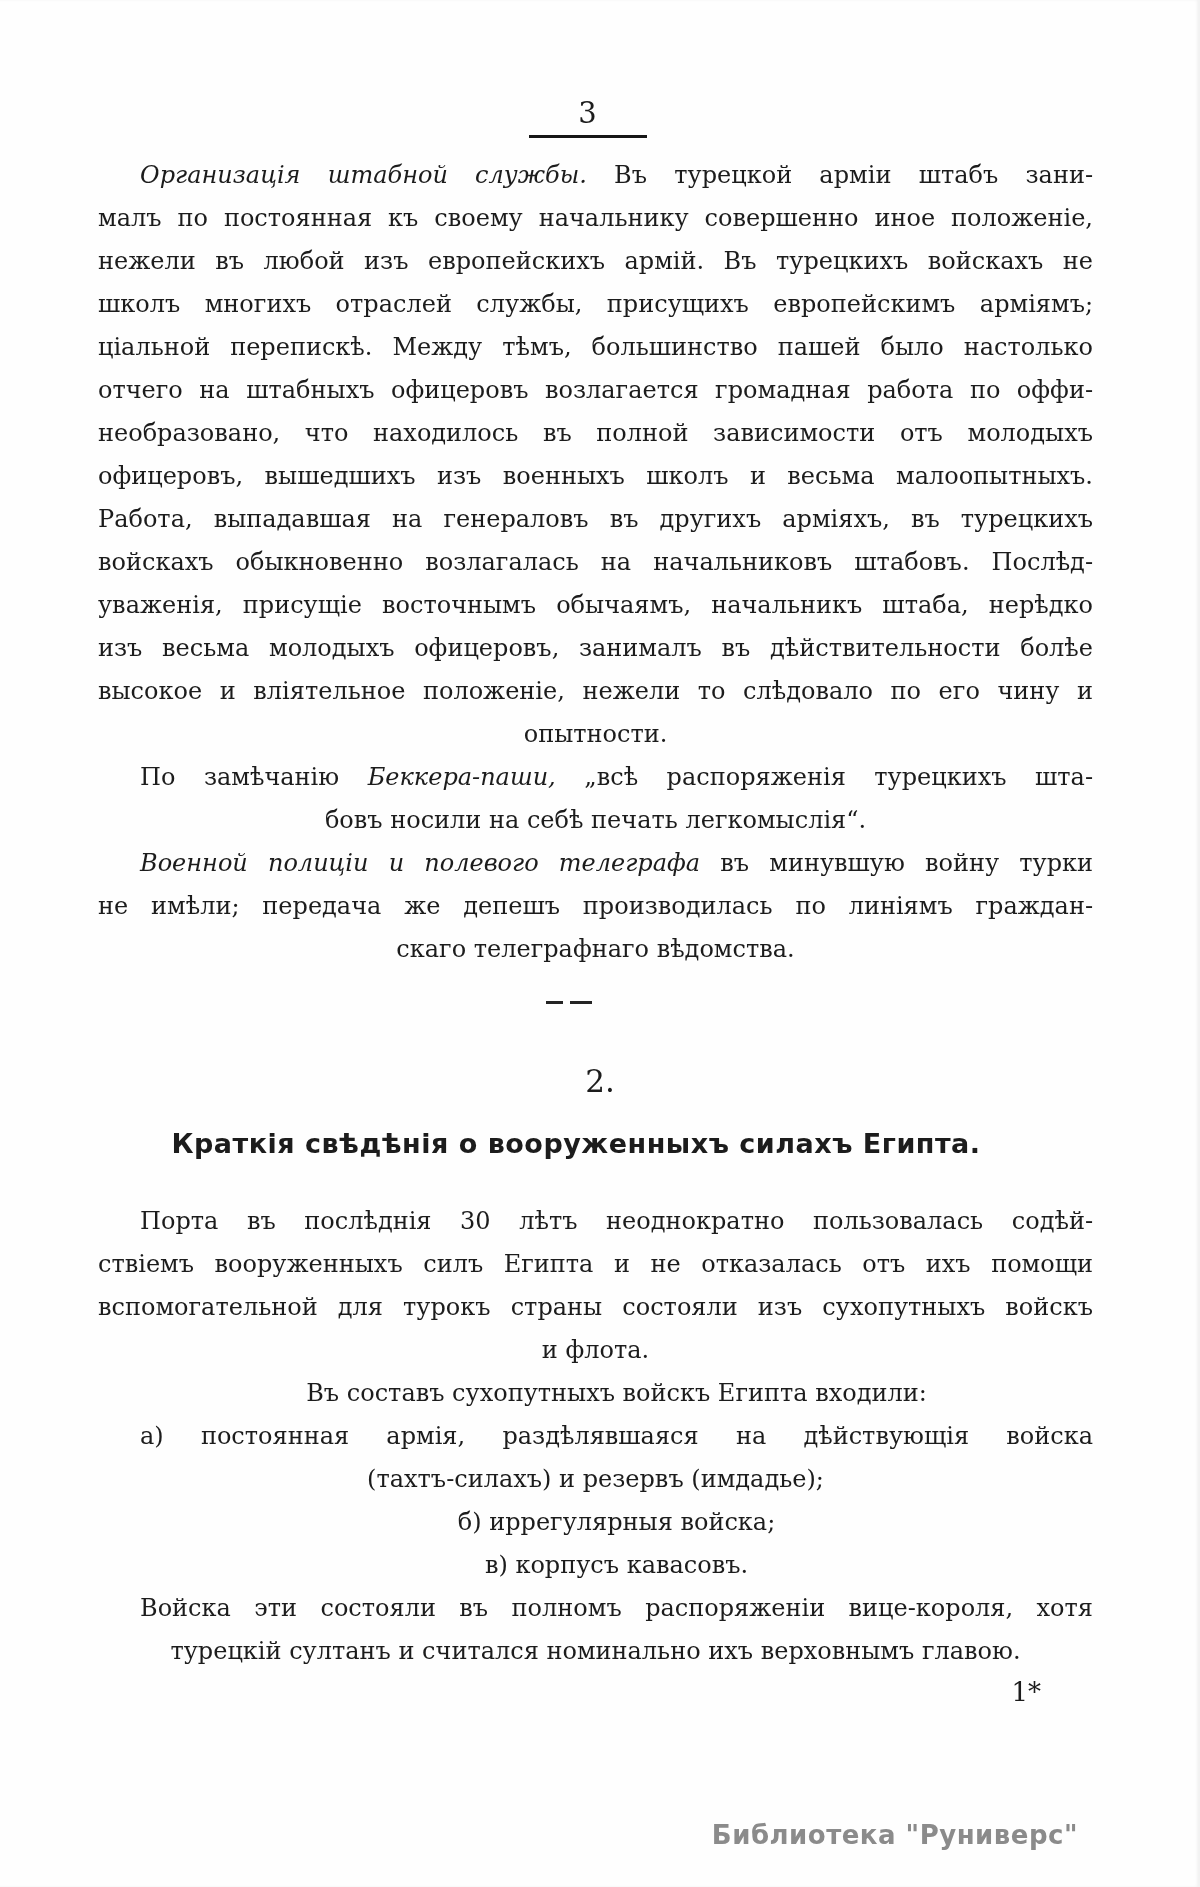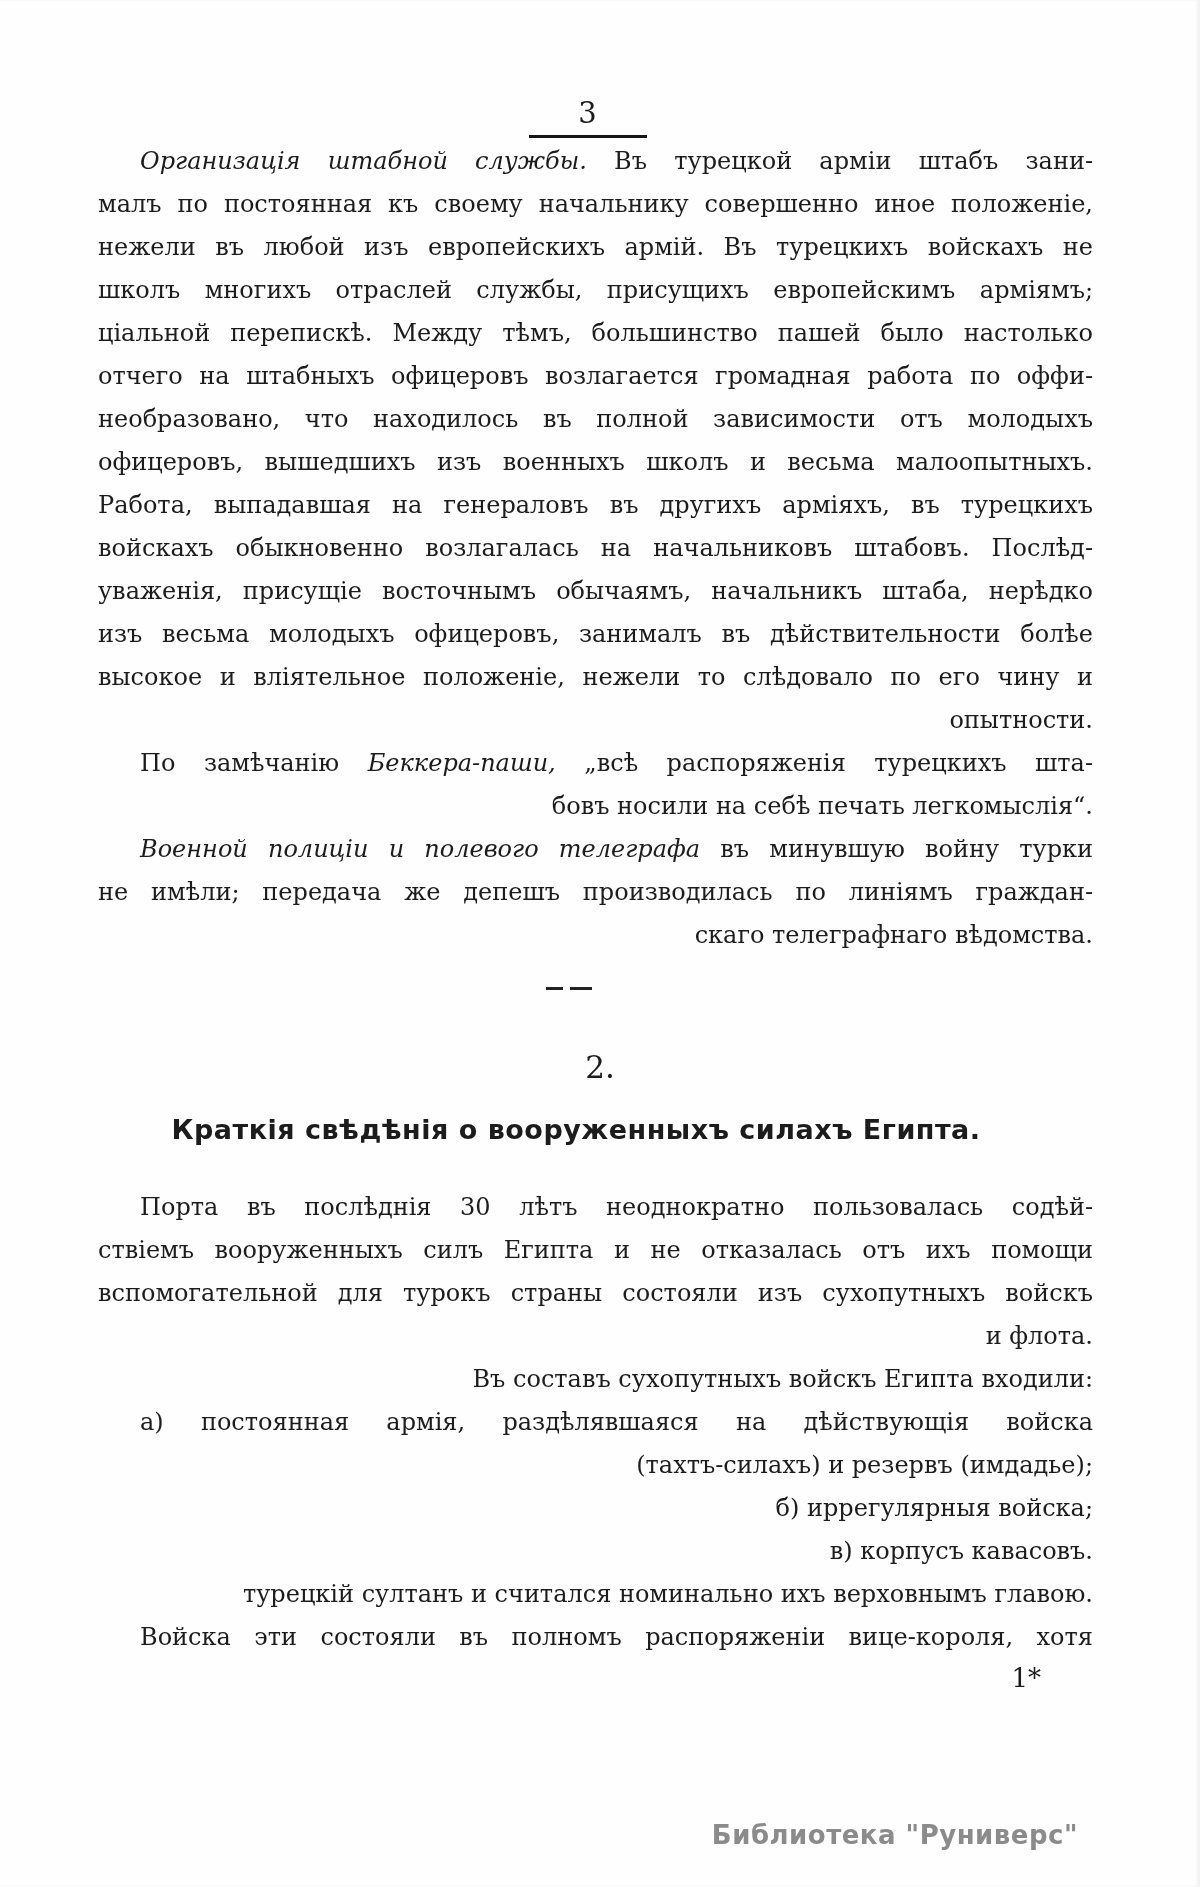--- a/index.html
+++ b/index.html
@@ -11,27 +11,27 @@
     color:#1c1c1c;
     overflow:hidden;
     box-shadow: inset -3px 0 3px rgba(0,0,0,0.05);
   }
   .pagehead { padding-top:98px; text-align:center; transform:translateX(-12px); }
   .pagenum { font-size:29px; line-height:30px; letter-spacing:1px; }
   .pagerule { width:118px; height:3px; background:#161616; margin:7px auto 0; }
 
   .text {
     width:995px;
-    margin:2px 0 0 98px;
+    margin:16px 0 0 98px;
     font-size:24px;
     line-height:43px;
   }
   .text2 { margin-top:40px; }
 
-  .line { text-align:right; }
+  .line { text-align:center; }
   .just { text-align:justify; text-align-last:justify; }
   .indent { text-indent:42px; }
   .it { font-style:italic; }
 
   .divider {
     width:46px; height:3px;
     margin:30px 0 0 546px;
     background:linear-gradient(90deg,#242424 0 38%,transparent 38% 52%,#242424 52% 100%);
   }
   .secnum { text-align:center; font-size:31px; line-height:34px; margin-top:60px; }
@@ -121,22 +121,22 @@
     </div>
 
     <div class="para">
       <div class="line just indent">а) постоянная армія, раздѣлявшаяся на дѣйствующія войска</div>
       <div class="line">(тахтъ-силахъ) и резервъ (имдадье);</div>
       <div class="line indent">б) иррегулярныя войска;</div>
       <div class="line indent">в) корпусъ кавасовъ.</div>
     </div>
 
     <div class="para">
+      <div class="line just indent">Войска эти состояли въ полномъ распоряженіи вице-короля, хотя</div>
       <div class="line">турецкій султанъ и считался номинально ихъ верховнымъ главою.</div>
-      <div class="line just indent">Войска эти состояли въ полномъ распоряженіи вице-короля, хотя</div>
     </div>
 
   </div>
 
   <div class="sig">1*</div>
 
   <div class="watermark">Библиотека "Руниверс"</div>
 
 </div>
 

